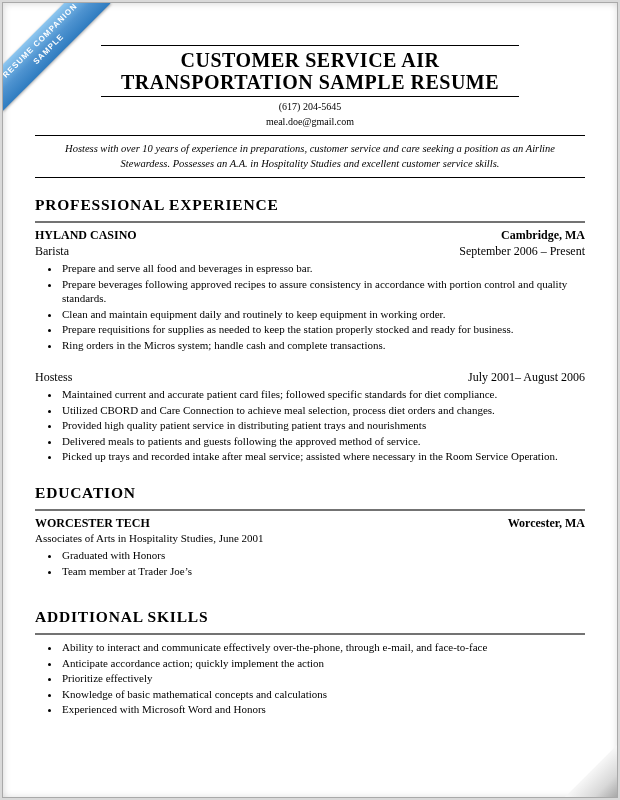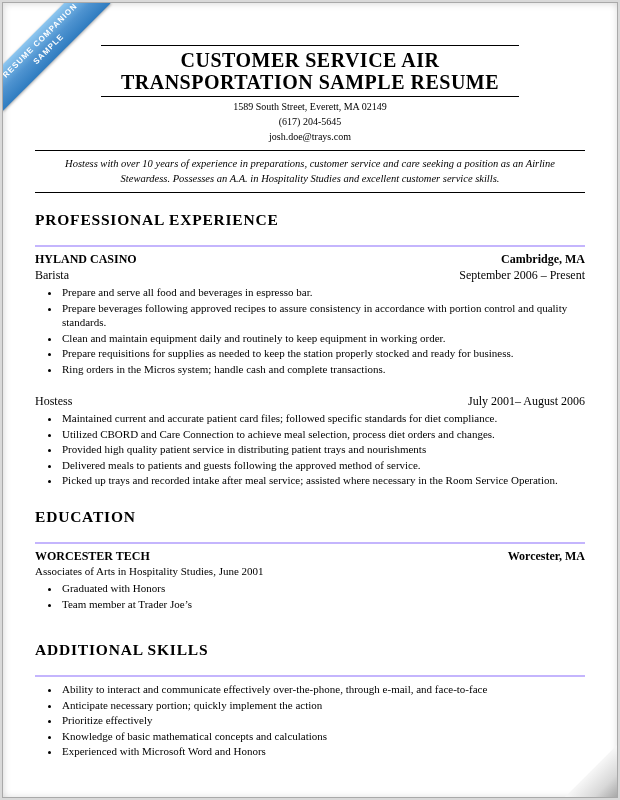--- a/index.html
+++ b/index.html
@@ -65,22 +65,22 @@
     text-align: center;
     font-size: 10.5px;
     line-height: 1.45;
     padding: 5px 10px 6px 10px;
   }
 
   .section-title {
     font-size: 15.5px;
     font-weight: bold;
     letter-spacing: 0.8px;
-    border-bottom: 2px solid #c4b5fd;
-    padding-bottom: 16px;
+    border-bottom: 2px solid #737373;
+    padding-bottom: 7px;
     margin-top: 20px;
     margin-bottom: 5px;
   }
   .section-title.first { margin-top: 18px; }
   .section-title.skills-title { margin-top: 30px; }
 
   .row { display: flex; justify-content: space-between; font-size: 12px; line-height: 1.3; }
   .bold { font-weight: bold; }
   .italic { }
 
@@ -107,23 +107,22 @@
     <div class="rule title-rule"></div>
 
     <h1 class="title">
       <span>CUSTOMER SERVICE AIR</span>
       <span>TRANSPORTATION SAMPLE RESUME</span>
     </h1>
 
     <div class="rule title-rule"></div>
 
     <div class="contact">
-      <div>1589 South Street, Everett, MA 02149</div>
       <div>(617) 204-5645</div>
-      <div>josh.doe@trays.com</div>
+      <div>meal.doe@gmail.com</div>
     </div>
 
     <div class="rule full-rule"></div>
 
     <p class="summary">Hostess with over 10 years of experience in preparations, customer service and care seeking a position as an Airline Stewardess. Possesses an A.A. in Hospitality Studies and excellent customer service skills.</p>
 
     <div class="rule full-rule"></div>
 
     <h2 class="section-title first">PROFESSIONAL EXPERIENCE</h2>
 
@@ -170,21 +169,21 @@
       <ul class="bullets">
         <li>Graduated with Honors</li>
         <li>Team member at Trader Joe’s</li>
       </ul>
     </div>
 
     <h2 class="section-title skills-title">ADDITIONAL SKILLS</h2>
 
     <ul class="bullets">
       <li>Ability to interact and communicate effectively over-the-phone, through e-mail, and face-to-face</li>
-      <li>Anticipate necessary portion; quickly implement the action</li>
+      <li>Anticipate accordance action; quickly implement the action</li>
       <li>Prioritize effectively</li>
       <li>Knowledge of basic mathematical concepts and calculations</li>
       <li>Experienced with Microsoft Word and Honors</li>
     </ul>
 
   </div>
 
   <div class="page-curl"></div>
 
 </div>

